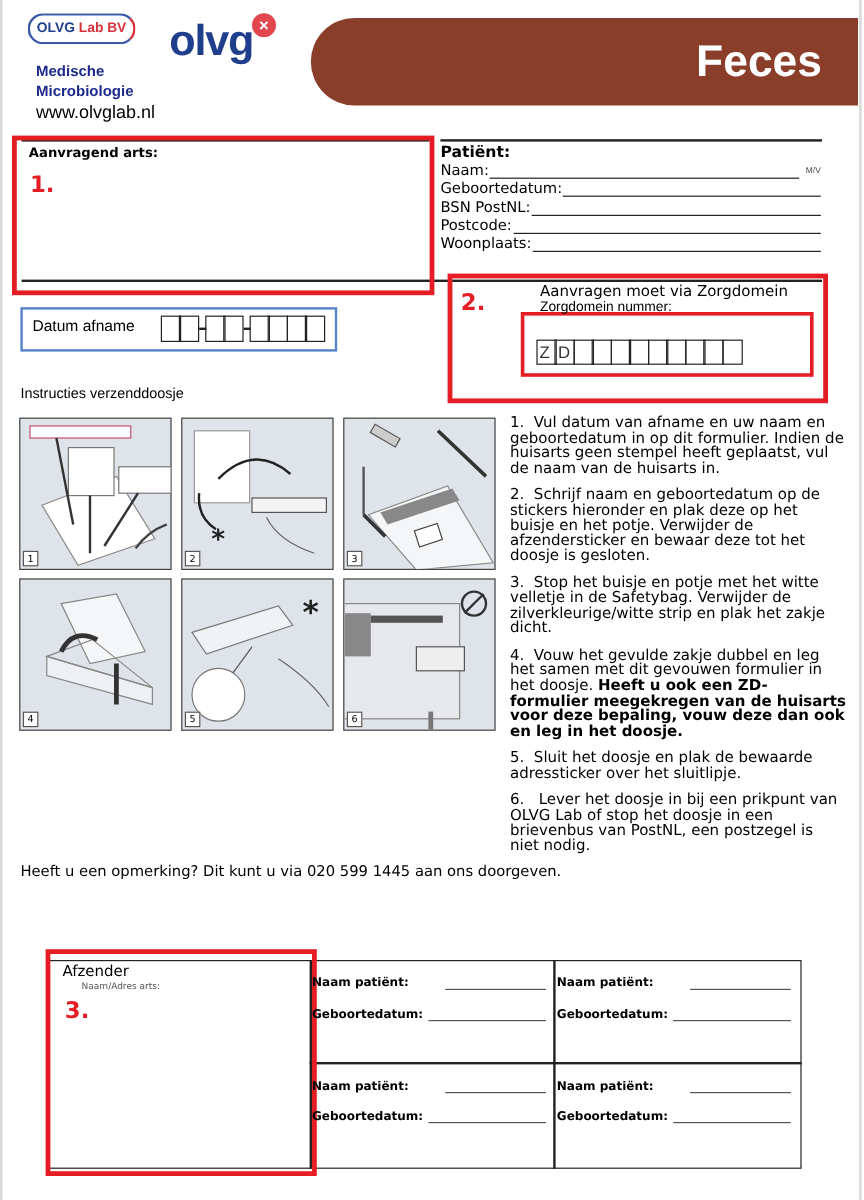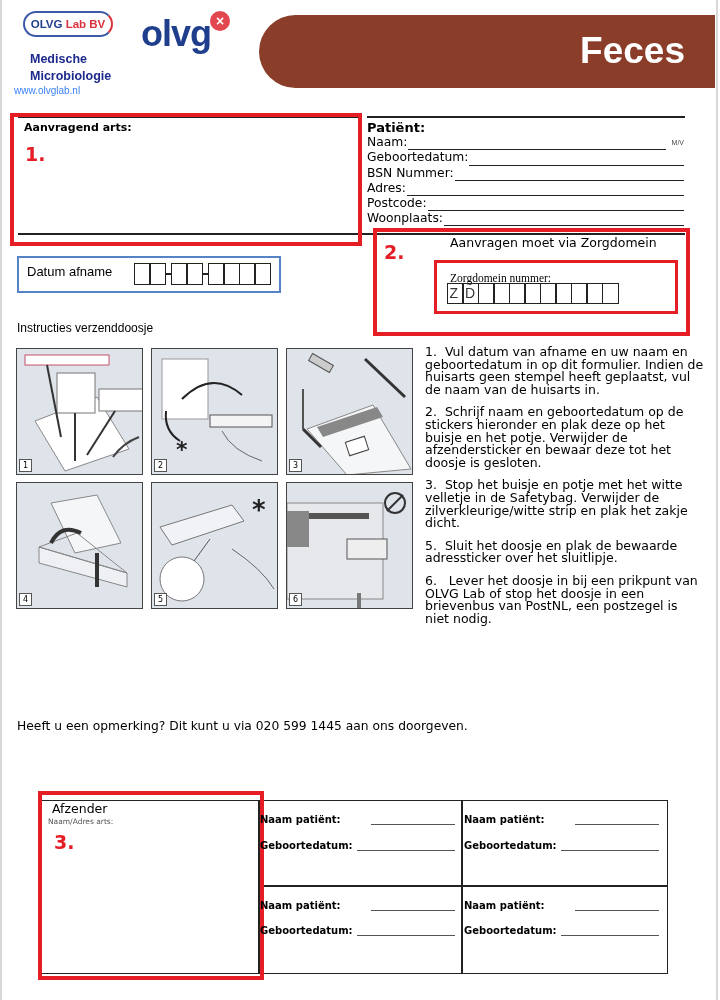--- a/index.html
+++ b/index.html
@@ -5,62 +5,62 @@
   html,body{margin:0;padding:0;background:#fff;}
   body{width:720px;height:1000px;position:relative;overflow:hidden;font-family:"DejaVu Sans",sans-serif;color:#000;}
   .page-edge{position:absolute;left:0;top:0;width:2px;height:1000px;background:#d8d8d8;}
   .page-edge-r{position:absolute;right:2px;top:0;width:2px;height:1000px;background:#d8d8d8;}
   .abs{position:absolute;}
   
   .lab-badge{left:23px;top:11px;width:90px;height:26px;border:2px solid #3a5aa8;border-right-color:#d8323c;border-radius:14px;box-sizing:border-box;font-family:"Liberation Sans",sans-serif;font-weight:bold;font-size:11.5px;line-height:22px;text-align:center;white-space:nowrap;}
   .lab-badge .a{color:#1f3e8c;}
   .lab-badge .b{color:#d8323c;}
   .dept{left:30px;top:51px;font-family:"Liberation Sans",sans-serif;font-weight:bold;font-size:12.5px;line-height:17px;color:#1d2a8c;}
-  .url{left:14px;top:85px;font-family:"Liberation Sans",sans-serif;font-size:10px;color:#3b82f6;}
+  .url{left:30px;top:85px;font-family:"Liberation Sans",sans-serif;font-size:15px;color:#000000;}
   .olvg{left:141px;top:14px;font-family:"Liberation Sans",sans-serif;font-weight:bold;font-size:36px;color:#1f3e8c;letter-spacing:-1px;line-height:40px;}
   .olvg-x{left:210px;top:11px;width:20px;height:20px;border-radius:50%;background:#e2474f;color:#fff;font-size:14px;font-weight:bold;line-height:20px;text-align:center;font-family:"Liberation Sans",sans-serif;}
   .banner{left:259px;top:15px;width:456px;height:73px;background:#8a3e2a;border-radius:38px 0 0 38px;}
   .banner-title{right:30px;top:16px;color:#fff;font-family:"Liberation Sans",sans-serif;font-weight:bold;font-size:37px;line-height:40px;}
   
   .red{border:4px solid #e51e25;box-sizing:border-box;}
   .redlabel{color:#e51e25;font-weight:bold;font-size:19px;}
   .hline{height:2px;background:#222;}
   .arts-title{left:24px;top:121px;font-weight:bold;font-size:11px;}
   
   .pat{left:367px;top:120px;width:317px;font-size:12.3px;line-height:15.2px;}
-  .pat .row{display:flex;align-items:flex-end;height:15.2px;}
+  .pat .row{display:flex;align-items:center;height:15.2px;}
   .pat .row .ln{flex:1;border-bottom:1.5px solid #222;height:12px;margin-left:1px;}
   .pat .mv{font-size:7px;color:#444;margin-left:6px;font-family:"Liberation Sans",sans-serif;}
   .pat-title{font-weight:bold;font-size:13px;}
   
   .datum{left:17px;top:256px;width:264px;height:37px;border:2.5px solid #5583c5;box-sizing:border-box;}
   .datum-label{left:8px;top:6px;font-size:13px;font-family:"Liberation Sans",sans-serif;}
   .cells{display:flex;align-items:center;}
   .cell{width:17px;height:22px;border:1.5px solid #222;box-sizing:border-box;margin-left:-1.5px;font-family:"Liberation Sans",sans-serif;font-size:14px;line-height:19px;text-align:left;padding-left:2px;color:#333;}
   .dash{width:6px;height:1.5px;background:#222;}
   
   .zd-outer{left:373px;top:228px;width:317px;height:108px;}
   .zd-title{left:450px;top:235px;font-weight:normal;font-size:12.5px;}
   .zd-inner{left:434px;top:260px;width:244px;height:54px;border:3px solid #e51e25;box-sizing:border-box;}
-  .zd-label{left:450px;top:272px;font-family:Liberation Serif, serif;font-size:11.5px;}
+  .zd-label{left:450px;top:250px;font-family:Liberation Sans, sans-serif;font-size:11.5px;}
   .zd-cells{left:448px;top:283px;}
   .zd-cells .cell{width:17px;height:21px;}
   
   .instr-title{left:17px;top:321px;font-family:"Liberation Sans",sans-serif;font-size:12px;}
   .img{border:1.5px solid #444;background:#dfe3ea;box-sizing:border-box;overflow:hidden;}
   .img .num{position:absolute;left:2px;bottom:2px;width:11px;height:11px;border:1px solid #555;background:#fff;font-size:8px;line-height:11px;text-align:center;}
   .steps{left:425px;top:346px;width:280px;font-size:12.5px;line-height:12.6px;}
   .steps p{margin:0 0 10px 0;}
   .steps b{font-weight:bold;}
   .remark{left:17px;top:719px;font-size:12.3px;font-family:"DejaVu Sans",sans-serif;}
   
   .stickers{left:39px;top:800px;width:629px;height:174px;border:1.5px solid #222;box-sizing:border-box;}
   .vline{width:1.5px;background:#222;}
   .afz-title{left:52px;top:801px;font-size:12.5px;}
-  .afz-sub{left:48px;top:817px;font-size:7.5px;color:#555;}
+  .afz-sub{left:68px;top:817px;font-size:7.5px;color:#555;}
   .lbl{font-size:10px;font-family:"DejaVu Sans",sans-serif;display:flex;align-items:flex-end;width:195px;font-weight:bold;}
   .lbl .ln{flex:1;border-bottom:1.5px solid #555;height:10px;margin-left:4px;}
 </style>
 </head>
 <body>
 
 <div class="page-edge"></div>
 <div class="page-edge-r"></div>
 
 <div class="abs lab-badge"><span class="a">OLVG</span> <span class="b">Lab BV</span></div>
@@ -88,25 +88,21 @@
   <div class="row">
       <span>Naam:</span>
       <span class="ln"></span>
       <span class="mv">M/V</span>
     </div>
   <div class="row">
       <span>Geboortedatum:</span>
       <span class="ln"></span>
     </div>
   <div class="row">
-      <span>BSN Nummer:</span>
-      <span class="ln"></span>
-    </div>
-  <div class="row">
-      <span>Adres:</span>
+      <span>BSN PostNL:</span>
       <span class="ln"></span>
     </div>
   <div class="row">
       <span>Postcode:</span>
       <span class="ln"></span>
     </div>
   <div class="row">
       <span>Woonplaats:</span>
       <span class="ln"></span>
     </div>
@@ -215,20 +211,21 @@
       <line x1="100" y1="28" x2="116" y2="12" stroke="#333" stroke-width="2"></line>
       <rect x="70" y="110" width="4" height="17" fill="#777"></rect>
     </svg>
   <div class="num">6</div>
 </div>
 
 <div class="abs steps">
   <p><span>1.</span>&nbsp; <span>Vul datum van afname en uw naam en geboortedatum in op dit formulier. Indien de huisarts geen stempel heeft geplaatst, vul de naam van de huisarts in.</span></p>
   <p><span>2.</span>&nbsp; <span>Schrijf naam en geboortedatum op de stickers hieronder en plak deze op het buisje en het potje. Verwijder de afzendersticker en bewaar deze tot het doosje is gesloten.</span></p>
   <p><span>3.</span>&nbsp; <span>Stop het buisje en potje met het witte velletje in de Safetybag. Verwijder de zilverkleurige/witte strip en plak het zakje dicht.</span></p>
+  <p><span>4.</span>&nbsp; <span>Vouw het gevulde zakje dubbel en leg het samen met dit gevouwen formulier in het doosje.</span> <b>Heeft u ook een ZD-formulier meegekregen van de huisarts voor deze bepaling, vouw deze dan ook en leg in het doosje.</b></p>
   <p><span>5.</span>&nbsp; <span>Sluit het doosje en plak de bewaarde adressticker over het sluitlipje.</span></p>
   <p><span>6.</span>&nbsp;&nbsp; <span>Lever het doosje in bij een prikpunt van OLVG Lab of stop het doosje in een brievenbus van PostNL, een postzegel is niet nodig.</span></p>
 </div>
 
 <div class="abs remark">Heeft u een opmerking? Dit kunt u via 020 599 1445 aan ons doorgeven.</div>
 
 <div class="abs stickers"></div>
 <div class="abs vline" style="left:258px;top:800px;height:174px;"></div>
 <div class="abs vline" style="left:461px;top:800px;height:174px;"></div>
 <div class="abs" style="left:258px;top:885px;width:410px;height:1.5px;background:#222;"></div>

